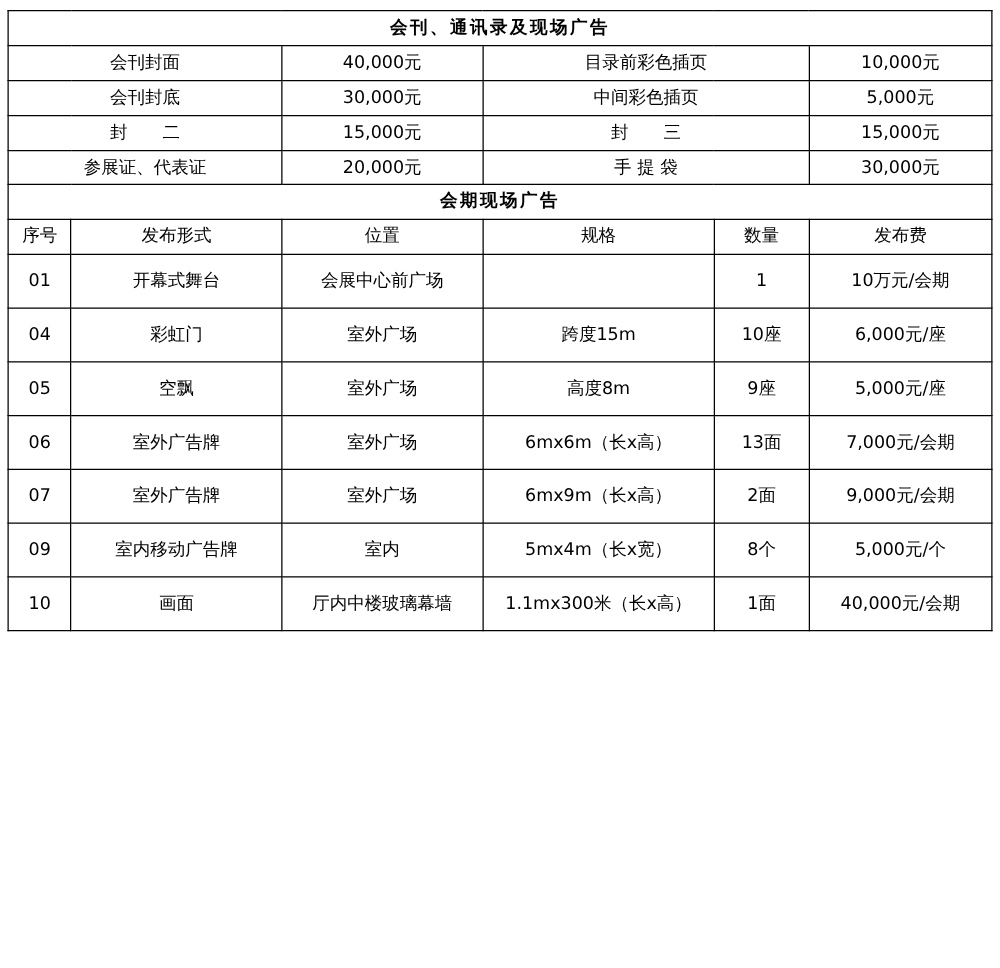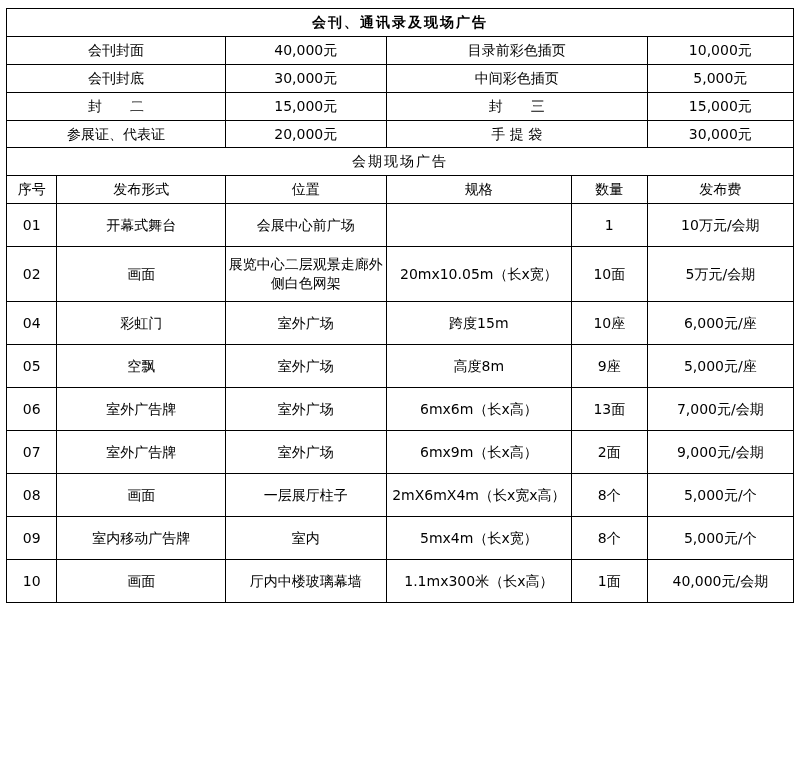--- a/index.html
+++ b/index.html
@@ -36,21 +36,21 @@
     word-break: break-all;
   }
   td.title {
     font-size: 23px;
     font-weight: bold;
     letter-spacing: 2px;
     padding: 9px 2px 10px 2px;
   }
   td.subtitle {
     font-size: 21px;
-    font-weight: normal;
+    font-weight: bold;
     letter-spacing: 2px;
     padding: 8px 2px 9px 2px;
   }
   td.hdr {
     font-size: 15px;
     padding: 7px 2px;
     margin-top: 47px;
   }
   td.row-tall {
     height: 46px;
@@ -125,28 +125,20 @@
 
       <tr>
         <td class="pub-row">01</td>
         <td class="pub-row">开幕式舞台</td>
         <td class="pub-row">会展中心前广场</td>
         <td class="pub-row small"></td>
         <td class="pub-row">1</td>
         <td class="pub-row">10万元/会期</td>
       </tr>
       <tr>
-        <td class="row-tall">02</td>
-        <td class="row-tall">画面</td>
-        <td class="row-tall">展览中心二层观景走廊外侧白色网架</td>
-        <td class="row-tall small">20mx10.05m（长x宽）</td>
-        <td class="row-tall">10面</td>
-        <td class="row-tall">5万元/会期</td>
-      </tr>
-      <tr>
         <td class="pub-row">04</td>
         <td class="pub-row">彩虹门</td>
         <td class="pub-row">室外广场</td>
         <td class="pub-row small">跨度15m</td>
         <td class="pub-row">10座</td>
         <td class="pub-row">6,000元/座</td>
       </tr>
       <tr>
         <td class="pub-row">05</td>
         <td class="pub-row">空飘</td>
@@ -165,28 +157,20 @@
       </tr>
       <tr>
         <td class="pub-row">07</td>
         <td class="pub-row">室外广告牌</td>
         <td class="pub-row">室外广场</td>
         <td class="pub-row small">6mx9m（长x高）</td>
         <td class="pub-row">2面</td>
         <td class="pub-row">9,000元/会期</td>
       </tr>
       <tr>
-        <td class="pub-row">08</td>
-        <td class="pub-row">画面</td>
-        <td class="pub-row">一层展厅柱子</td>
-        <td class="pub-row small">2mX6mX4m（长x宽x高）</td>
-        <td class="pub-row">8个</td>
-        <td class="pub-row">5,000元/个</td>
-      </tr>
-      <tr>
         <td class="pub-row">09</td>
         <td class="pub-row">室内移动广告牌</td>
         <td class="pub-row">室内</td>
         <td class="pub-row small">5mx4m（长x宽）</td>
         <td class="pub-row">8个</td>
         <td class="pub-row">5,000元/个</td>
       </tr>
       <tr>
         <td class="pub-row">10</td>
         <td class="pub-row">画面</td>

